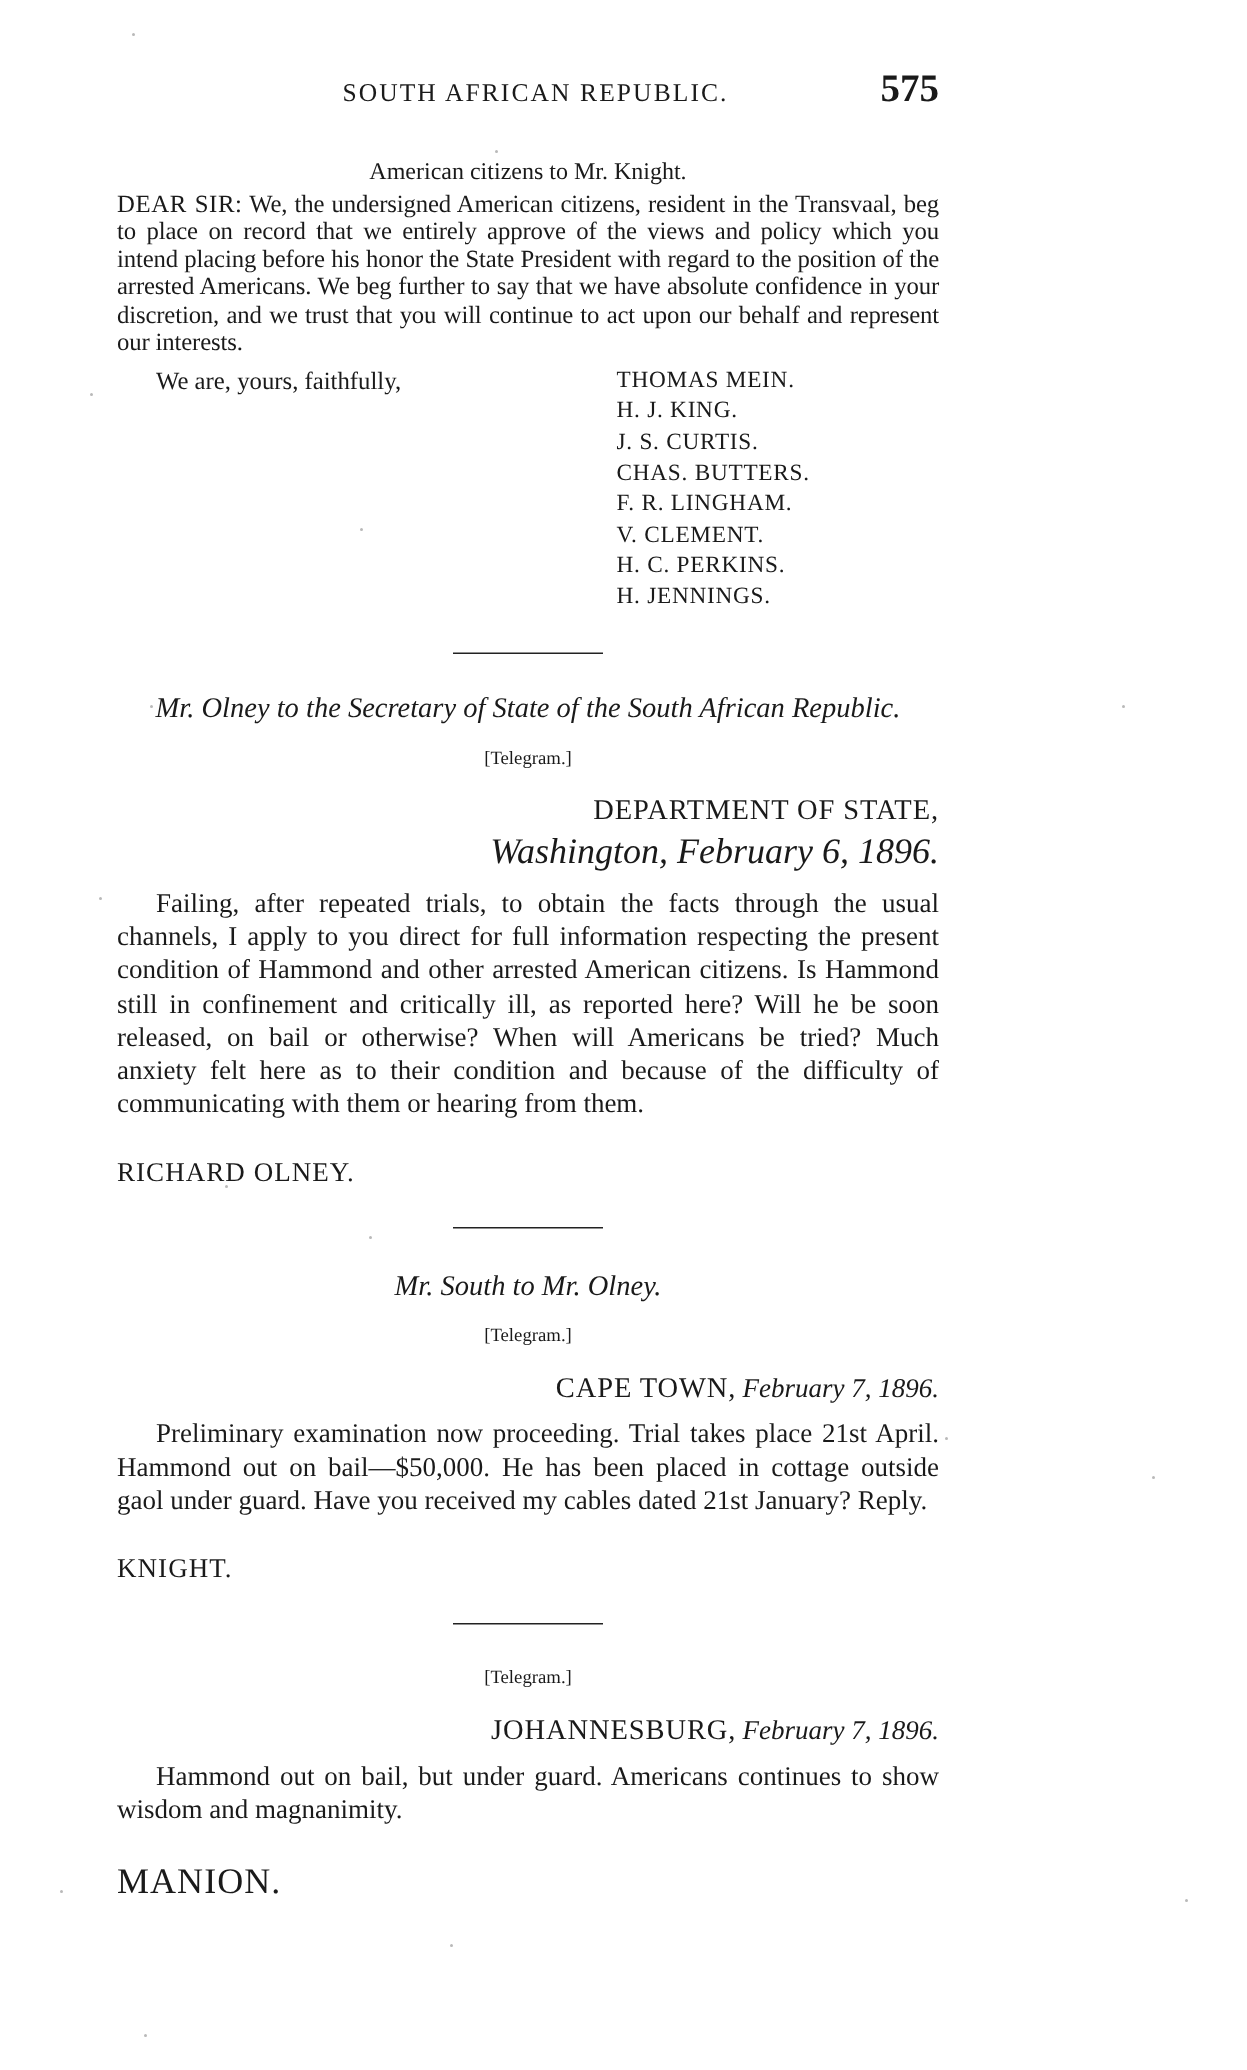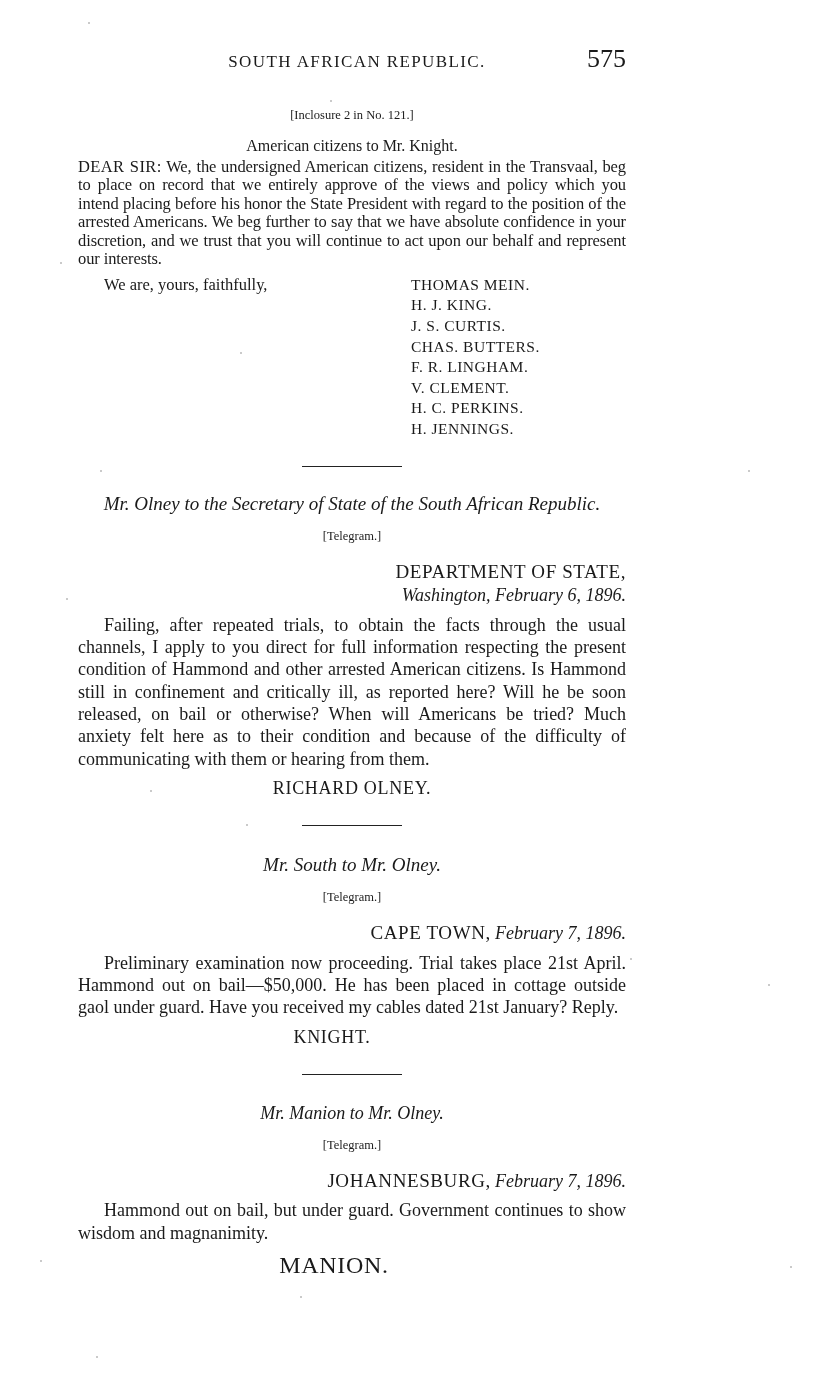--- a/index.html
+++ b/index.html
@@ -34,20 +34,21 @@
     font-variant: small-caps;
     text-transform: uppercase;
     padding-left: 10px;
   }
   .page-number {
     position: absolute;
     right: 0;
     top: -8px;
     font-size: 26px;
     font-family: "Liberation Serif", serif;
+    font-weight: bold;
   }
   
   .inclosure-line {
     text-align: center;
     font-size: 12.5px;
     margin-top: 16px;
   }
   .doc-caption {
     text-align: center;
     font-size: 16px;
@@ -94,26 +95,26 @@
   }
   .indent {
     text-indent: 26px;
   }
   .smallcaps {
     font-variant: small-caps;
     text-transform: uppercase;
     letter-spacing: 0.4px;
   }
   .sig-right {
-    text-align: center;
+    text-align: left;
     font-size: 16.5px;
     font-variant: small-caps;
     text-transform: uppercase;
     letter-spacing: 0.7px;
-    margin-top: 8px;
+    margin-top: 24px;
     font-family: Liberation Serif, serif;
   }
   .closing-row {
     display: flex;
     justify-content: space-between;
     align-items: flex-start;
     margin-top: 6px;
     gap: 10px;
   }
   .closing-left {
@@ -152,21 +153,20 @@
 <body>
 
 <div class="page">
 
   <div class="runhead">
     <div class="runhead-title">SOUTH AFRICAN REPUBLIC.</div>
     <div class="page-number">575</div>
   </div>
 
   <div class="sec">
-    <div class="inclosure-line">[Inclosure 2 in No. 121.]</div>
     <div class="doc-caption">American citizens to Mr. Knight.</div>
     <div class="body-text tight">
       <span class="smallcaps">Dear Sir:</span>
       <span>We, the undersigned American citizens, resident in the Transvaal, beg to place on record that we entirely approve of the views and policy which you intend placing before his honor the State President with regard to the position of the arrested Americans. We beg further to say that we have absolute confidence in your discretion, and we trust that you will continue to act upon our behalf and represent our interests.</span>
     </div>
     <div class="closing-row">
       <div class="closing-left">We are, yours, faithfully,</div>
       <div class="signature-list">
         <div>Thomas Mein.</div>
         <div>H. J. King.</div>
@@ -180,21 +180,21 @@
     </div>
   </div>
 
   <div class="rule"></div>
 
   <div class="sec" style="margin-top:26px;">
     <div class="doc-caption-lg">Mr. Olney to the Secretary of State of the South African Republic.</div>
     <div class="telegram-line">[Telegram.]</div>
     <div class="dateline" style="margin-top:16px;">
       <div class="place" style="font-size:19px;">Department of State,</div>
-      <div class="dateline-row2" style="font-size:18px;">Washington, February 6, 1896.</div>
+      <div class="dateline-row2" style="font-size:24px;">Washington, February 6, 1896.</div>
     </div>
     <div class="body-text indent" style="font-size:18px; line-height:1.24; margin-top:6px;">Failing, after repeated trials, to obtain the facts through the usual channels, I apply to you direct for full information respecting the present condition of Hammond and other arrested American citizens. Is Hammond still in confinement and critically ill, as reported here? Will he be soon released, on bail or otherwise? When will Americans be tried? Much anxiety felt here as to their condition and because of the difficulty of communicating with them or hearing from them.</div>
     <div class="sig-right" style="font-size:18px;">Richard Olney.</div>
   </div>
 
   <div class="rule"></div>
 
   <div class="sec" style="margin-top:28px;">
     <div class="doc-caption-lg">Mr. South to Mr. Olney.</div>
     <div class="telegram-line">[Telegram.]</div>
@@ -202,27 +202,26 @@
       <span class="place" style="font-size:19px;">Cape Town,</span>
       <span class="date" style="font-size:18px;">February 7, 1896.</span>
     </div>
     <div class="body-text indent" style="font-size:18px; line-height:1.24; margin-top:6px;">Preliminary examination now proceeding. Trial takes place 21st April. Hammond out on bail—$50,000. He has been placed in cottage outside gaol under guard. Have you received my cables dated 21st January? Reply.</div>
     <div class="sig-right" style="font-size:18px; margin-right:40px;">Knight.</div>
   </div>
 
   <div class="rule"></div>
 
   <div class="sec" style="margin-top:28px;">
-    <div class="doc-caption-lg" style="font-size:18px;">Mr. Manion to Mr. Olney.</div>
     <div class="telegram-line">[Telegram.]</div>
     <div class="dateline" style="margin-top:16px;">
       <span class="place" style="font-size:19px;">Johannesburg,</span>
       <span class="date" style="font-size:18px;">February 7, 1896.</span>
     </div>
-    <div class="body-text indent" style="font-size:18px; line-height:1.24; margin-top:6px;">Hammond out on bail, but under guard. Government continues to show wisdom and magnanimity.</div>
+    <div class="body-text indent" style="font-size:18px; line-height:1.24; margin-top:6px;">Hammond out on bail, but under guard. Americans continues to show wisdom and magnanimity.</div>
     <div class="sig-right" style="font-size:24px; margin-right:36px;">Manion.</div>
   </div>
 
   <div class="speck" style="left:88px; top:22px;"></div>
   <div class="speck" style="left:330px; top:100px;"></div>
   <div class="speck" style="left:60px; top:262px;"></div>
   <div class="speck" style="left:240px; top:352px;"></div>
   <div class="speck" style="left:100px; top:470px;"></div>
   <div class="speck" style="left:748px; top:470px;"></div>
   <div class="speck" style="left:66px; top:598px;"></div>

